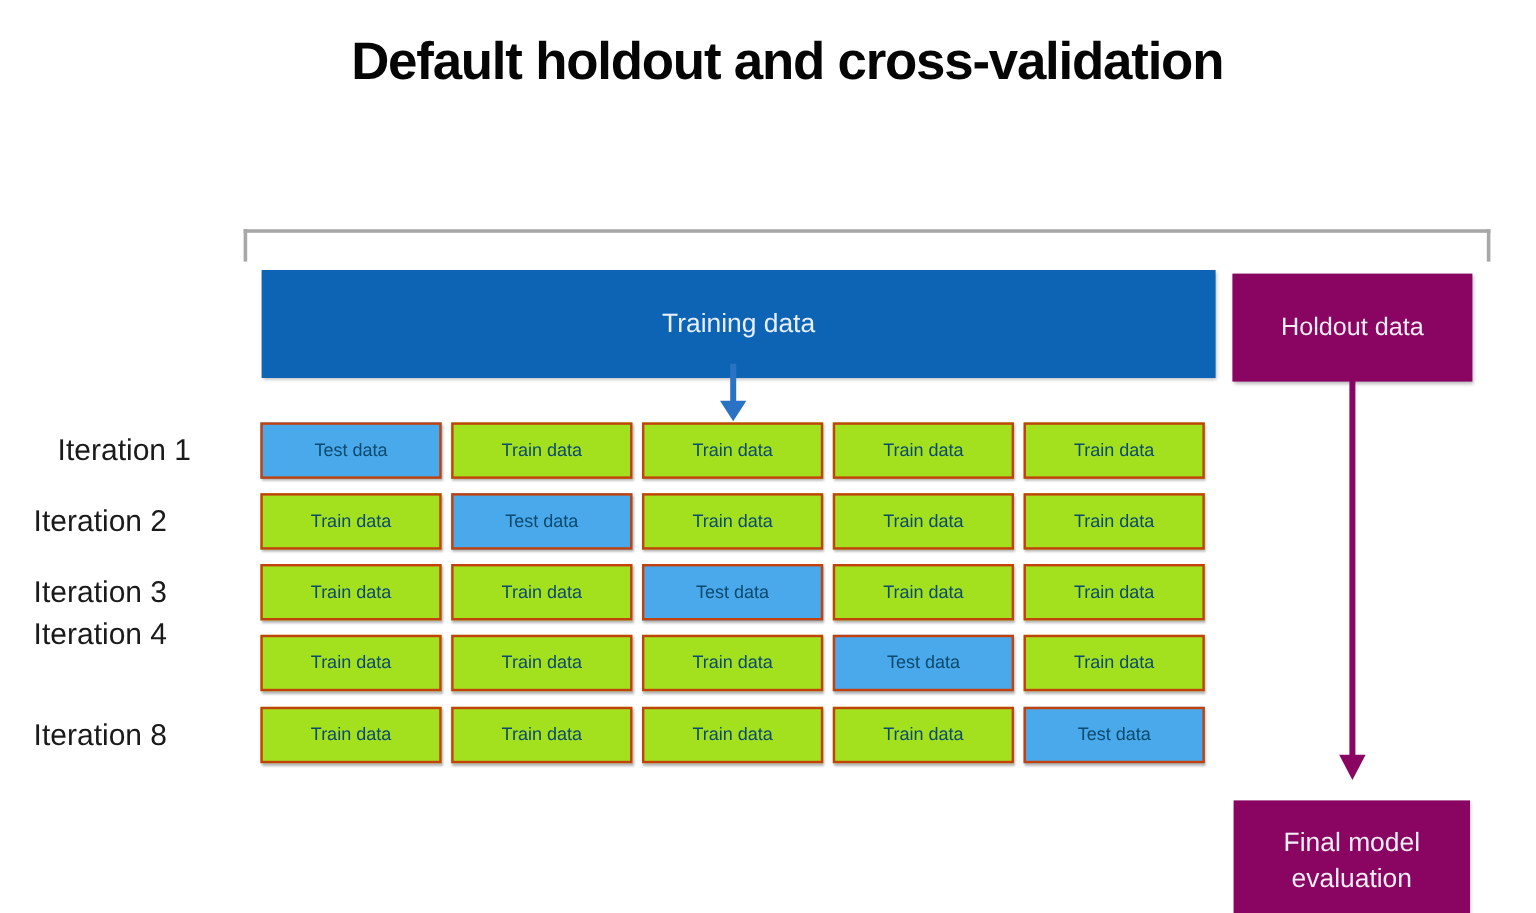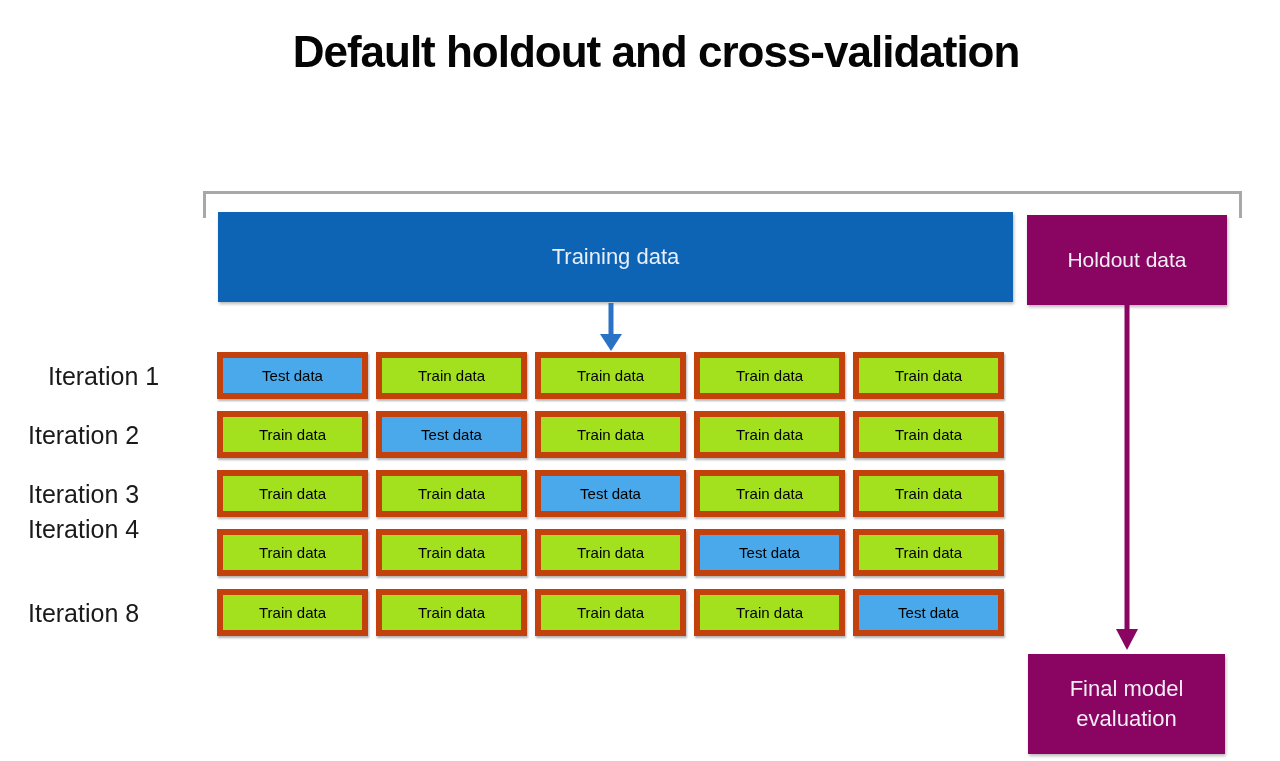--- a/index.html
+++ b/index.html
@@ -34,20 +34,21 @@
     border-right: 3px solid;
   }
   .bigbox {
     position: absolute;
     display: flex;
     align-items: center;
     justify-content: center;
     text-align: center;
     color: #f3eef6;
     box-shadow: 1px 2px 3px rgba(0,0,0,0.28);
+    margin-top: 13px;
   }
   #training-bar {
     left: 218px; top: 212px; width: 795px; height: 90px;
     font-size: 22px; color: #e9effa;
   }
   #holdout-box {
     left: 1027px; top: 215px; width: 200px; height: 90px;
     font-size: 21px;
   }
   #final-box {
@@ -55,26 +56,26 @@
     font-size: 22px; line-height: 1.35; flex-direction: column;
   }
   .arrow-svg { position: absolute; }
   #blue-arrow { left: 598px; top: 303px; }
   #purple-arrow { left: 1114px; top: 303px; }
   .cell {
     position: absolute;
     width: 151px;
     height: 47px;
     box-sizing: border-box;
-    border: 6px solid #c2410c;
+    border: 2px solid #c2410c;
     display: flex;
     align-items: center;
     justify-content: center;
     font-size: 15px;
-    color: #000000;
+    color: #0c4a6e;
     box-shadow: 1px 2px 2px rgba(0,0,0,0.30);
   }
   .iter-label {
     position: absolute;
     left: 28px;
     transform: translateY(-50%);
     font-size: 25px;
     color: #1a1a1a;
     white-space: nowrap;
   }

